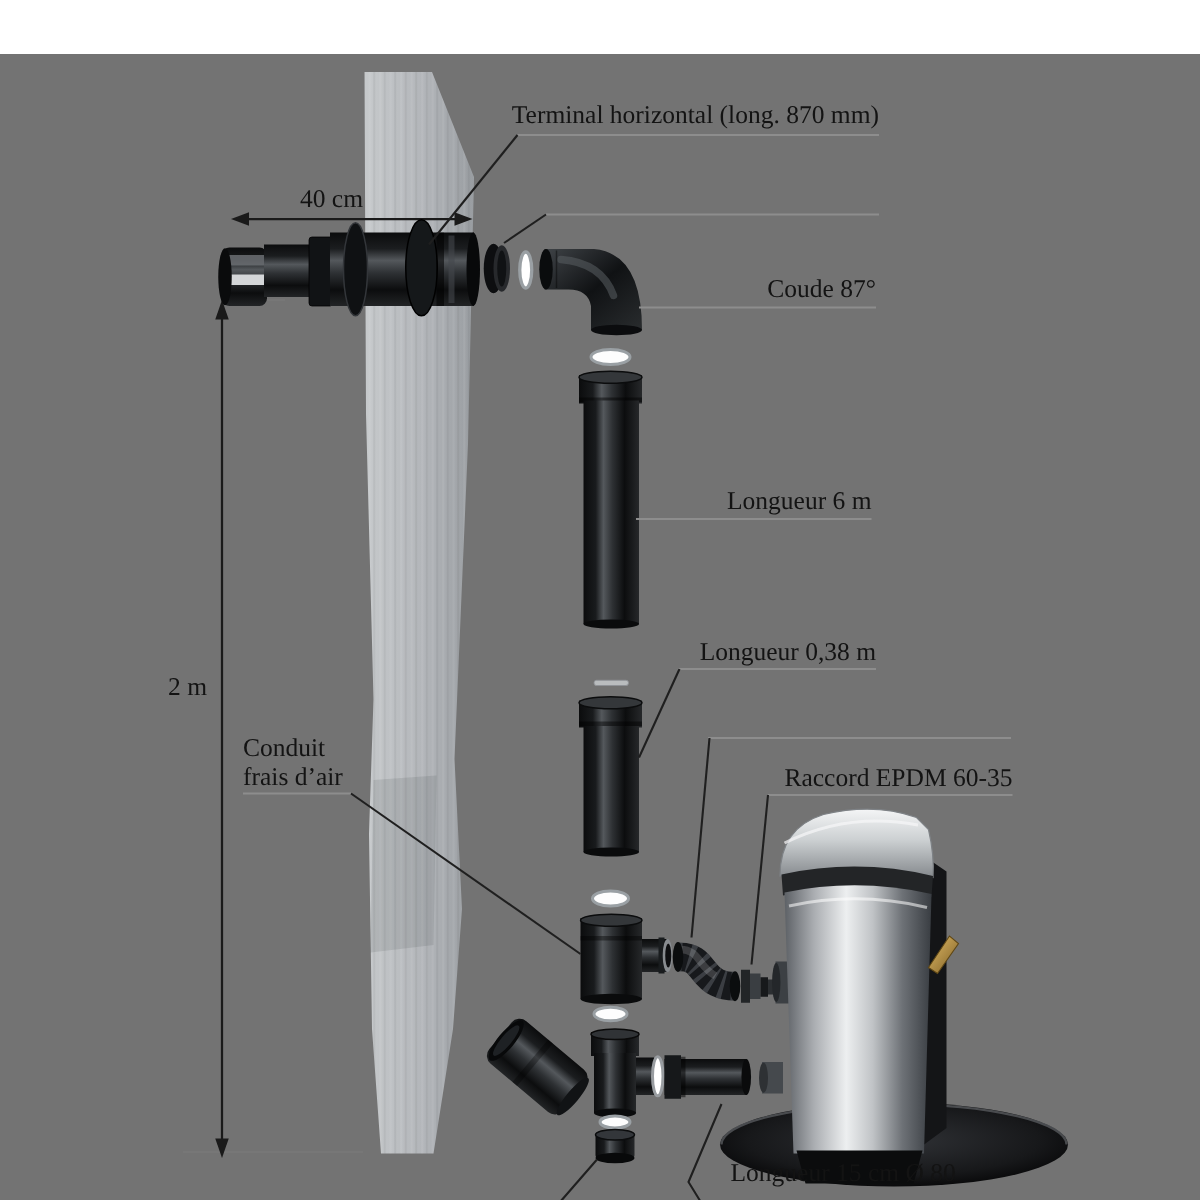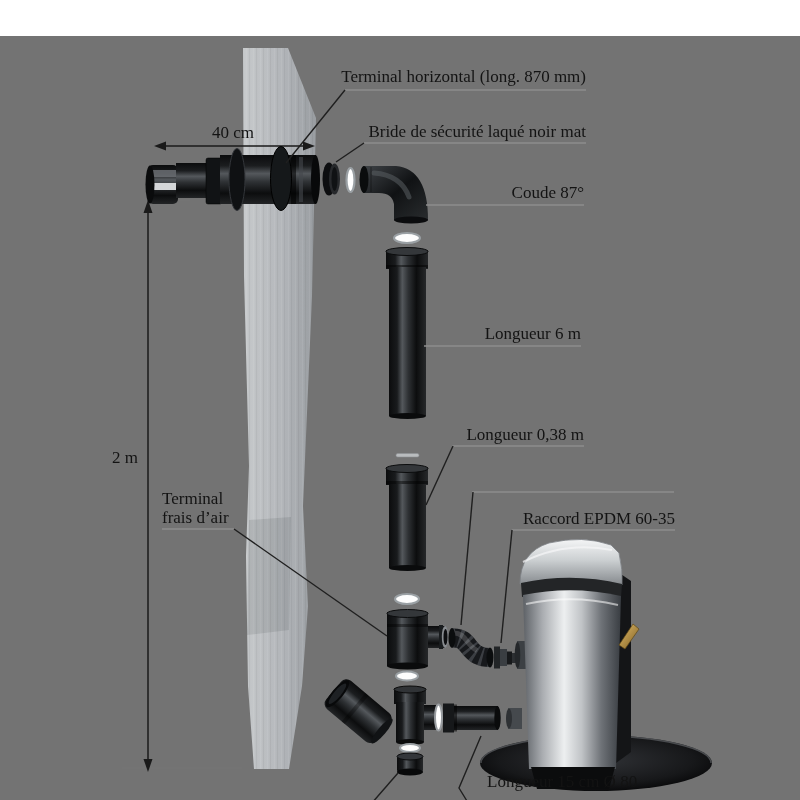--- a/index.html
+++ b/index.html
@@ -229,27 +229,26 @@
     <line x1="453" y1="410" x2="426" y2="469"></line>
     <line x1="473" y1="456" x2="461" y2="589"></line>
     <line x1="512" y1="494" x2="501" y2="607"></line>
     <line x1="234" y1="493" x2="387" y2="600"></line>
     <line x1="358" y1="783" x2="398" y2="737"></line>
     <polyline points="483,791 459,752 481,700"></polyline>
   </g>
 </svg>
 
   <div class="lbl r" style="right:214px;top:31px">Terminal horizontal (long. 870 mm)</div>
-  <div class="lbl r" style="right:214px;top:86px">Bride de sécurité laqué noir mat</div>
   <div class="lbl r" style="right:216px;top:147px">Coude 87°</div>
   <div class="lbl r" style="right:219px;top:288px">Longueur 6 m</div>
   <div class="lbl r" style="right:216px;top:389px">Longueur 0,38 m</div>
   <div class="lbl r" style="right:125px;top:473px">Raccord EPDM 60-35</div>
-  <div class="lbl" style="left:162px;top:87px;width:92px;text-align:right">40 cm</div>
+  <div class="lbl" style="left:175px;top:87px;width:92px;text-align:center">40 cm</div>
   <div class="lbl r" style="right:662px;top:412px">2 m</div>
   <div class="lbl" style="left:162px;top:453px">
-    <div>Terminal</div>
+    <div>Conduit</div>
     <div>frais d’air</div>
   </div>
   <div class="lbl" style="left:192px;top:743px">
   </div>
   <div class="lbl" style="left:487px;top:736px">Longueur 15 cm Ø 80</div>
 </div>
 
 </body></html>

